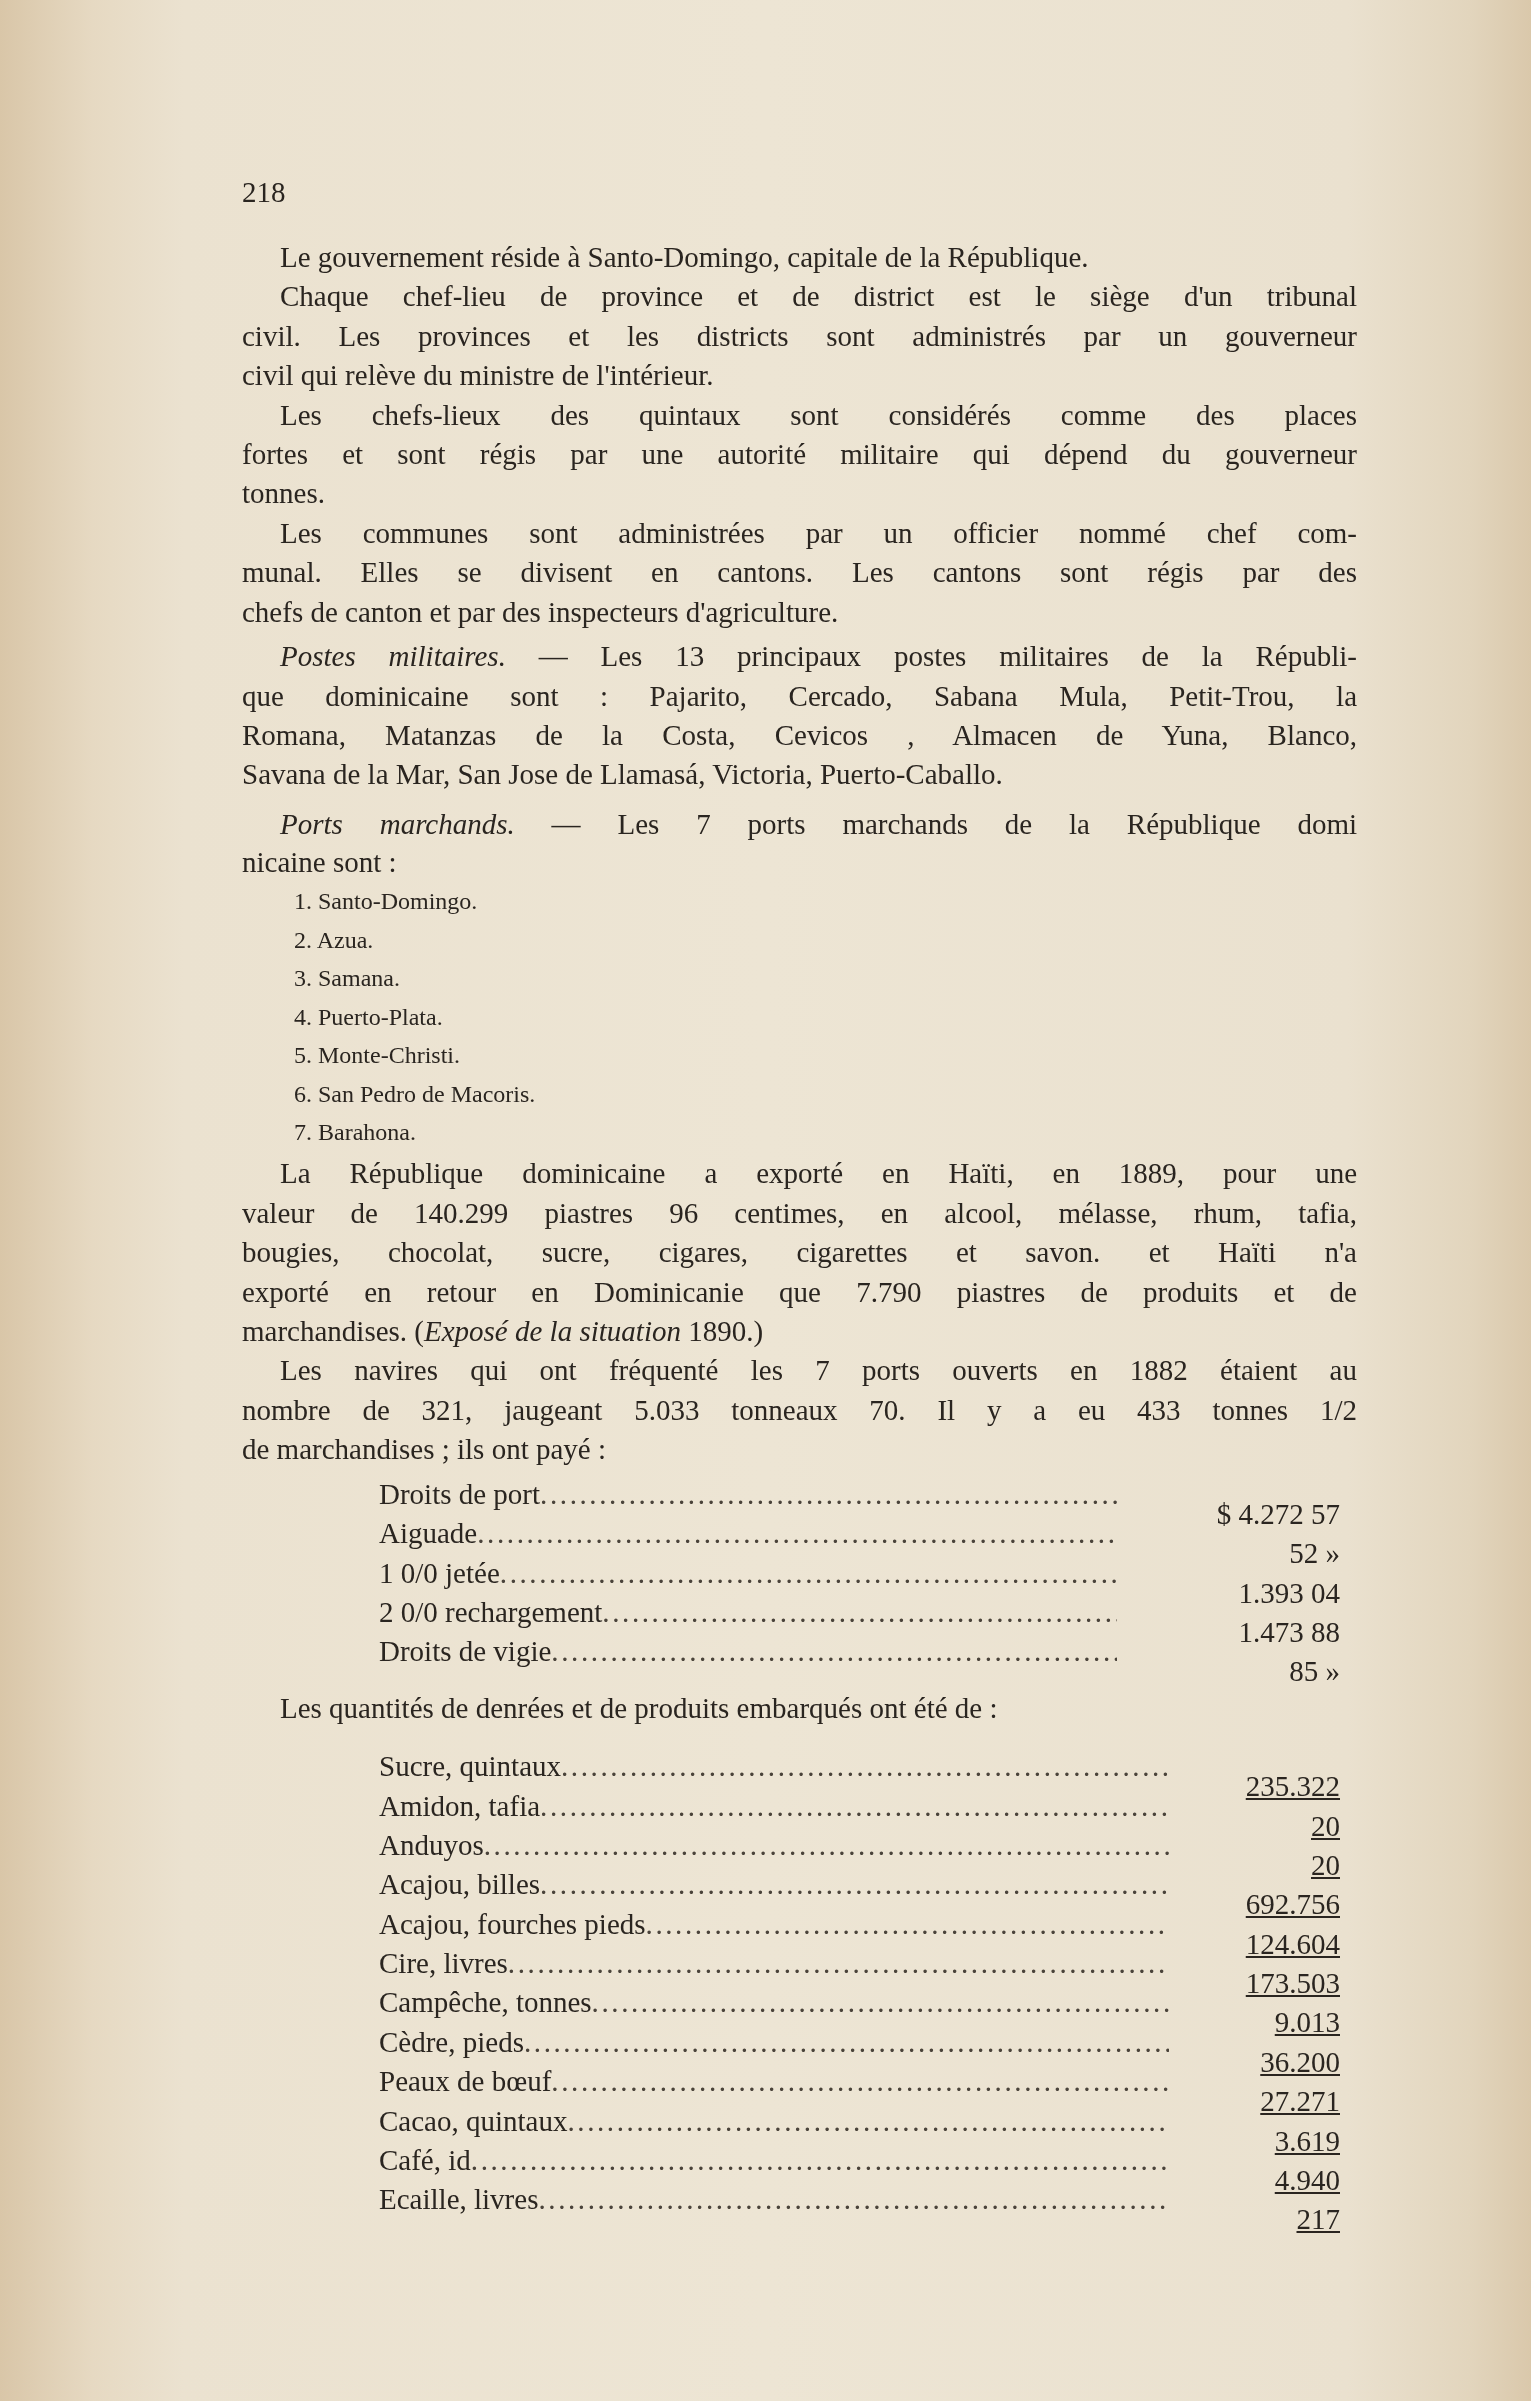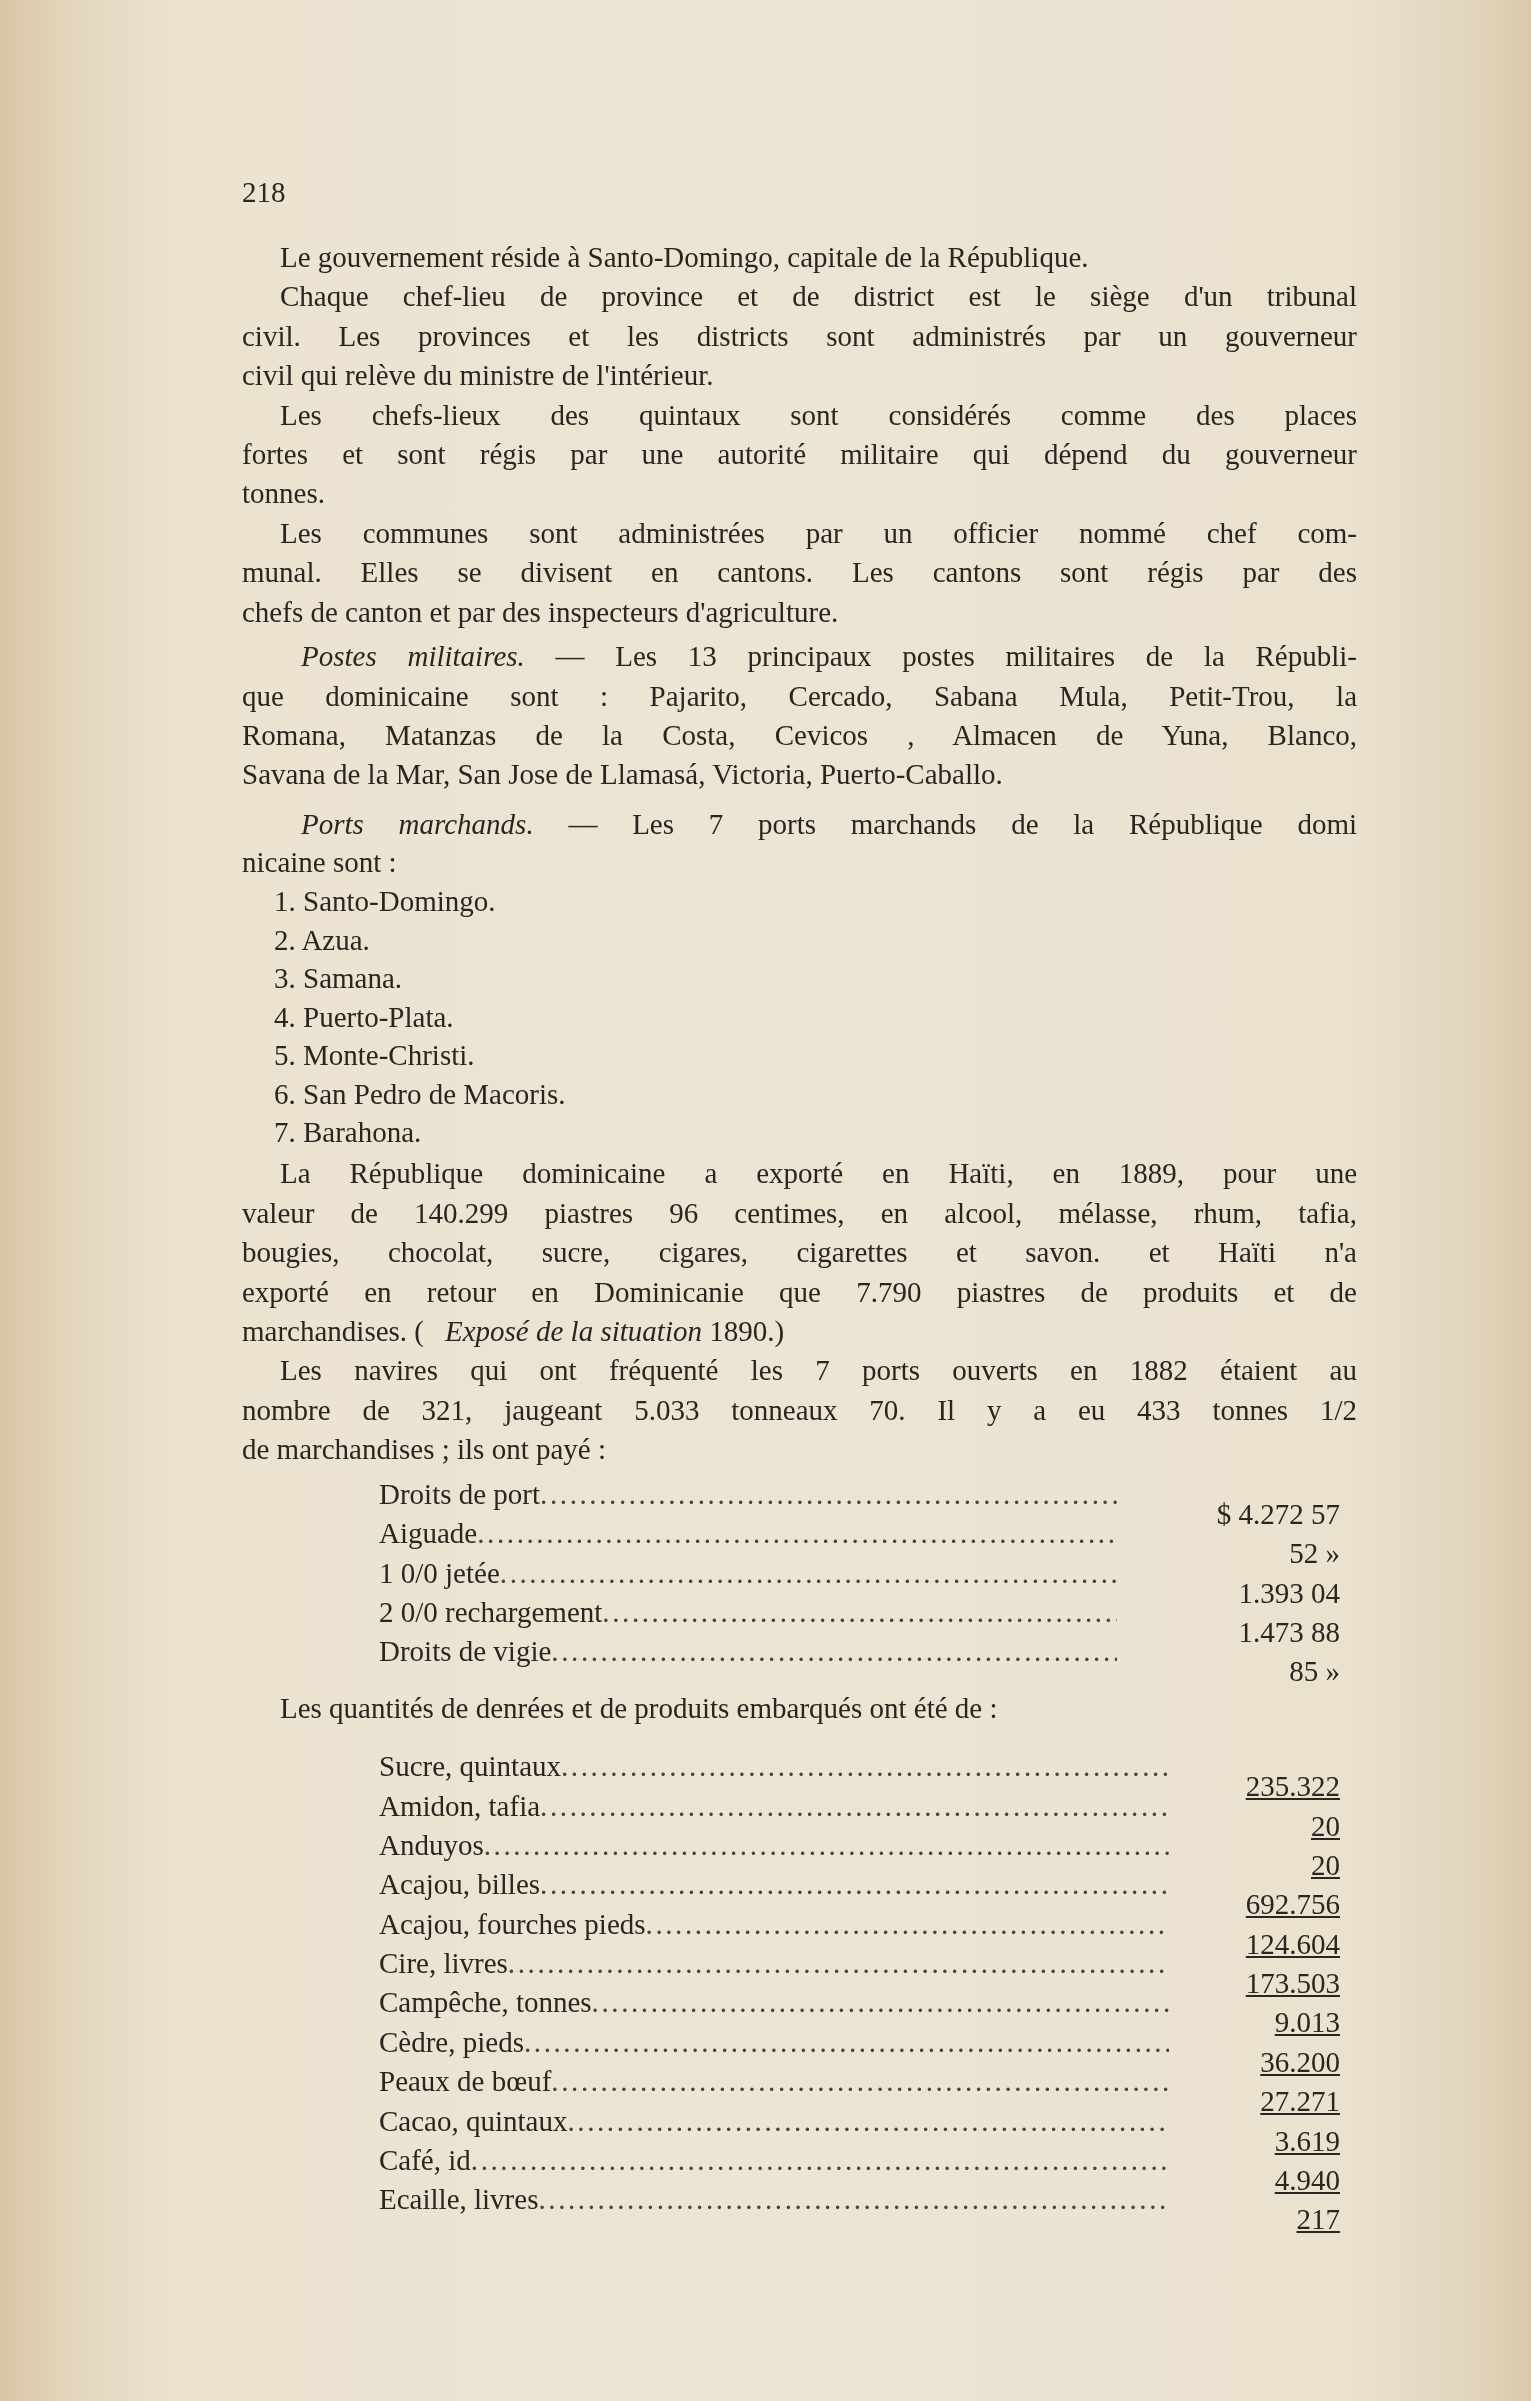--- a/index.html
+++ b/index.html
@@ -10,22 +10,22 @@
     font-family: "Liberation Serif", "DejaVu Serif", serif;
     color:#2a2520;
   }
   .page { position:absolute; left:242px; top:0; width:1115px; }
   .header { position:absolute; top:176px; left:0; width:1115px; height:43px; font-size:29px; }
   .pagenum { position:absolute; left:0; top:0; }
   .runhead { position:absolute; left:0; width:100%; text-align:center; top:0; letter-spacing:1.7px; }
   .line { position:absolute; left:0; width:1115px; font-size:29px; line-height:39px; white-space:nowrap; text-align:justify; text-align-last:justify; }
   .line.last { text-align-last:left; }
   .indent { padding-left:38px; box-sizing:border-box; }
-  .list-item { position:absolute; left:32px; font-size:29px; line-height:39px; white-space:nowrap; }
-  em { font-style:italic;margin-left:21px; }
+  .list-item { position:absolute; left:52px; font-size:24px; line-height:39px; white-space:nowrap; }
+  em { font-style:italic; }
   .tbl-row { position:absolute; left:137px; width:961px; font-size:29px; line-height:39px; display:flex; white-space:nowrap; }
   .tbl-label { flex:0 0 auto; }
   .tbl-dots { flex:1 1 auto; overflow:hidden; letter-spacing:2.6px; color:#4a433a; }
   .tbl-dots::before { content:"................................................................................................................"; }
   .tbl-val { flex:0 0 auto; text-align:right;margin-top:20px; }
   .fees .tbl-val { width:223px; }
   .fees .tbl-row { width:961px; }
   .goods .tbl-val { width:171px;text-decoration:underline; }
 </style>
 </head>

